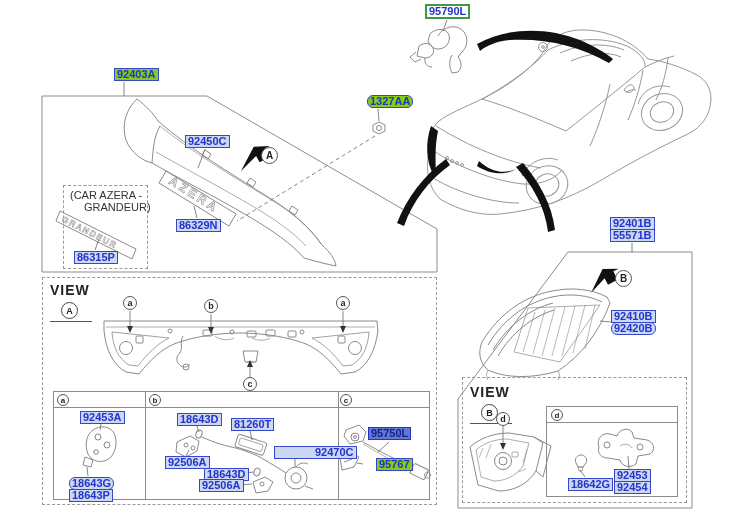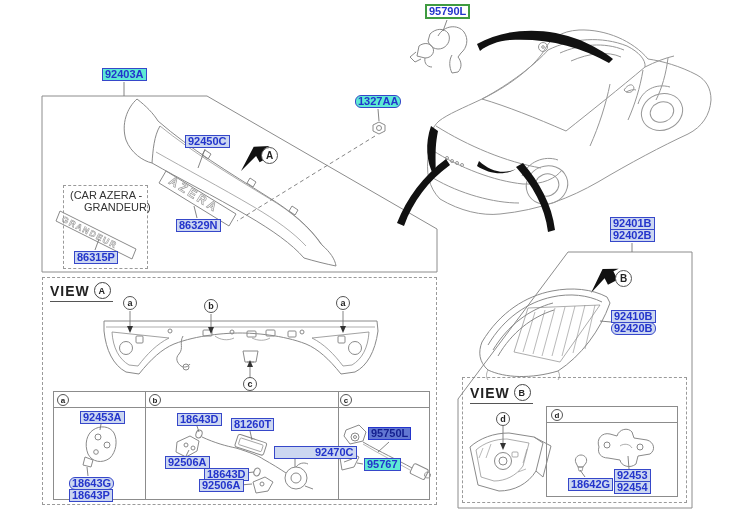--- a/index.html
+++ b/index.html
@@ -5,31 +5,31 @@
   html,body{margin:0;padding:0;background:#fff;}
   #stage{position:relative;width:736px;height:531px;background:#fff;overflow:hidden;
          font-family:"Liberation Sans",sans-serif;}
   svg.art{position:absolute;left:0;top:0;pointer-events:none;}
   .box{position:absolute;box-sizing:border-box;}
   .dashed{border:1px dashed #9a9a9a;}
   .solid{border:1px solid #8c8c8c;}
   .lab{position:absolute;box-sizing:border-box;font-size:11px;font-weight:700;line-height:11px;
        color:#2334cb;background:#ccd7f1;border:1px solid #3647c9;padding:0 2px;text-align:center;
        white-space:nowrap;cursor:pointer;}
-  .lab.white{background:#5eead4;}
+  .lab.white{background:#84cc16;margin-left:12px;}
   .lab.hi{background:#6277d2;color:#141f8f;border-color:#2334cb;}
   .lab.green{background:#ffffff;border:2px solid #3f9b41;}
   .mk{position:absolute;box-sizing:border-box;border:1.4px solid #555;border-radius:50%;
       color:#222;background:#fff;display:flex;align-items:center;justify-content:center;
       font-weight:700;}
   .mk.big{width:17px;height:17px;font-size:10px;}
   .mk.mid{width:14px;height:14px;font-size:9px;}
   .mk.sm{width:12px;height:12px;font-size:8px;}
   .viewtitle{position:absolute;font-size:14px;font-weight:700;color:#222;letter-spacing:1px;
-      display:flex;align-items:center;gap:4px;border-bottom:1.5px solid #555;padding:0 2px 2px 0;}
+      display:flex;align-items:center;gap:4px;border-bottom:1.5px solid #555;padding:0 2px 2px 0;flex-direction:column;}
   .viewtitle .circ{width:15px;height:15px;border:1.4px solid #444;border-radius:50%;
       display:inline-flex;align-items:center;justify-content:center;font-size:9px;}
   .note{position:absolute;font-size:11px;color:#333;white-space:nowrap;}
 </style>
 </head>
 <body>
 
 <div id="stage">
 
   <div class="box dashed" style="left:42px;top:277px;width:395px;height:228px;"></div>
@@ -246,21 +246,21 @@
   <div class="lab green" style="left:425px;top:4px;">95790L</div>
   <div class="lab white" style="left:355px;top:95px;border-radius:6px;">1327AA</div>
   <div class="lab" style="left:185px;top:135px;">92450C</div>
   <div class="lab" style="left:176px;top:219px;text-align:right;">86329N</div>
   <div class="lab" style="left:74px;top:251px;">86315P</div>
 
   <div class="note" style="left:70px;top:189px;">(CAR AZERA -</div>
   <div class="note" style="left:84px;top:201px;">GRANDEUR)</div>
 
   <div class="lab" style="left:610px;top:217px;">92401B</div>
-  <div class="lab" style="left:610px;top:229px;">92402B</div>
+  <div class="lab" style="left:610px;top:229px;">55571B</div>
   <div class="lab" style="left:611px;top:310px;">92410B</div>
   <div class="lab" style="left:611px;top:322px;border-radius:6px;">92420B</div>
 
   <div class="viewtitle" style="left:50px;top:282px;">
     <span>VIEW</span>
     <span class="circ">A</span>
   </div>
   <div class="viewtitle" style="left:470px;top:384px;">
     <span>VIEW</span>
     <span class="circ">B</span>

